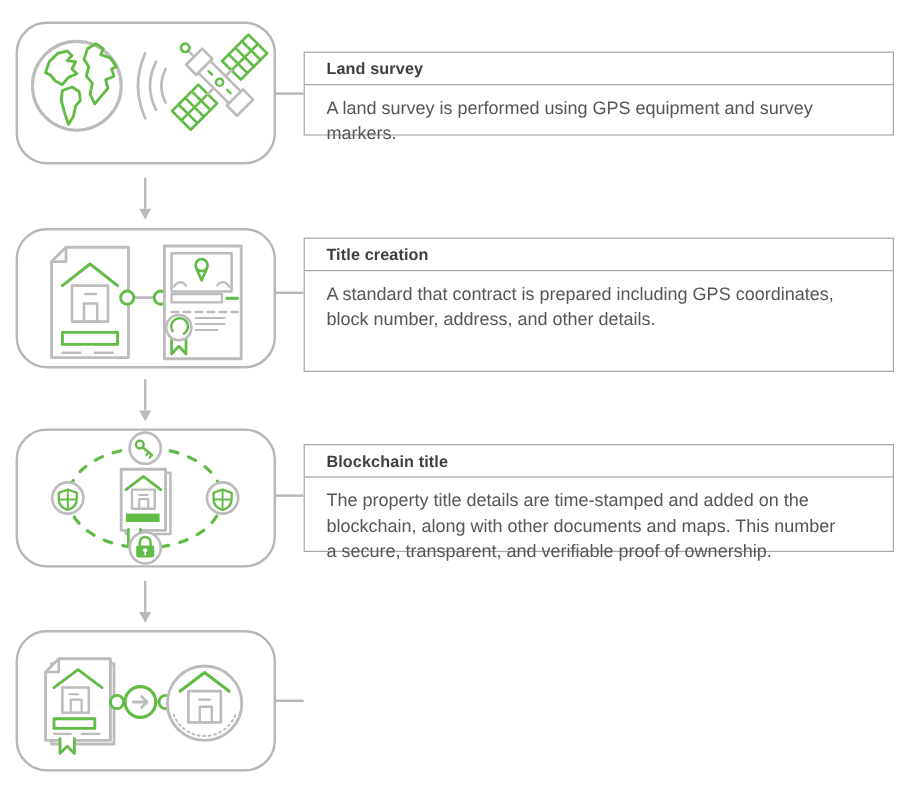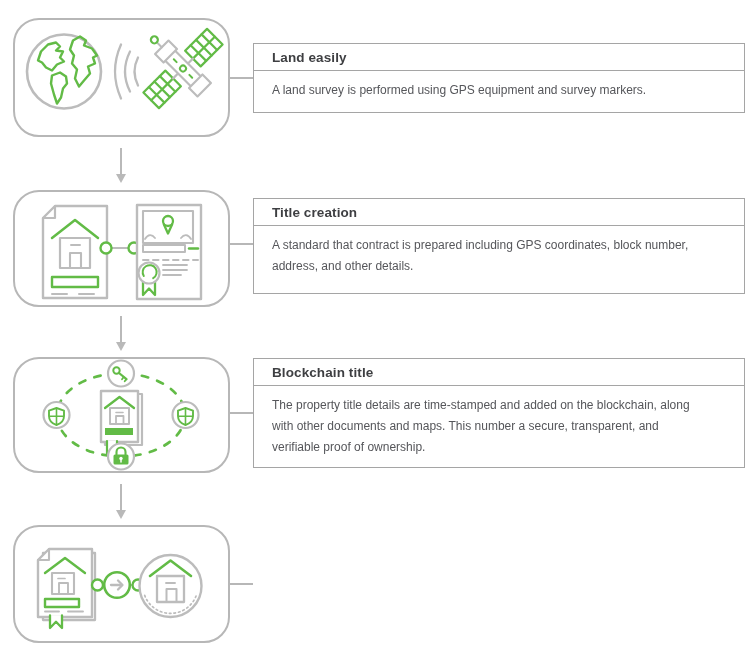--- a/index.html
+++ b/index.html
@@ -8,24 +8,24 @@
   }
   html,body{margin:0;padding:0;background:var(--bg);}
   .canvas{position:relative;width:752px;height:658px;background:var(--bg);overflow:hidden;
           font-family:"Liberation Sans","DejaVu Sans",sans-serif;}
   .icon-panel{position:absolute;left:13px;width:217px;border:2px solid var(--box-border);
               border-radius:26px;background:#fff;box-sizing:border-box;}
   .icon-panel svg{position:absolute;left:0;top:0;width:100%;height:100%;}
   .ip1{top:18px;height:119px}.ip2{top:190px;height:117px}.ip3{top:357px;height:116px}.ip4{top:525px;height:118px}
   .text-panel{position:absolute;left:253px;width:492px;background:#fff;
               border:1.5px solid var(--panel-border);box-sizing:border-box;}
-  .tp1{top:43px;height:70px}.tp2{top:198px;height:96px}.tp3{top:358px;height:110px}.tp4{top:540px;height:88px}
+  .tp1{top:43px;height:70px}.tp2{top:198px;height:112px}.tp3{top:370px;height:90px}.tp4{top:540px;height:88px}
   .panel-header{height:26px;border-bottom:1.5px solid var(--panel-border);display:flex;align-items:center;
                 padding-left:18px;font-size:13.5px;font-weight:bold;color:var(--text-heading);letter-spacing:.1px;}
-  .panel-body{padding:9px 38px 0 18px;font-size:12px;line-height:21px;color:var(--text-body);}
+  .panel-body{padding:9px 38px 0 18px;font-size:15px;line-height:21px;color:var(--text-body);}
   .h-connector{position:absolute;left:230px;width:23px;height:2px;background:var(--box-border);}
   .hc1{top:77px}.hc2{top:243px}.hc3{top:412px}.hc4{top:583px}
   .v-arrow{position:absolute;left:120px;width:2px;height:26px;background:var(--arrow-gray);}
   .v-arrow::after{content:"";position:absolute;left:-4.5px;top:100%;width:0;height:0;
                   border:5.5px solid transparent;border-bottom:none;border-top:9px solid var(--arrow-gray);}
   .ar1{top:148px}.ar2{top:316px}.ar3{top:484px}
   
   .k{stroke:var(--icon-gray);fill:none;stroke-linecap:round;stroke-linejoin:round;}
   .g{stroke:var(--green);fill:none;stroke-linecap:round;stroke-linejoin:round;}
   .kw{stroke:var(--icon-gray);fill:#fff;stroke-linecap:round;stroke-linejoin:round;}
@@ -60,21 +60,21 @@
         <rect class="kw" stroke-width="2.2" x="-9.5" y="18" width="19" height="12"></rect>
         <circle class="g" stroke-width="2" cx="0" cy="0" r="3"></circle>
         <path class="g" stroke-width="2" d="M0 -13 V-9 M0 9 V13"></path>
         <path class="k" stroke-width="2" d="M0 -30 V-36"></path>
         <circle class="gw" stroke-width="2.2" cx="0" cy="-40.5" r="3.5"></circle>
       </g>
     </svg>
   </div>
   <div class="h-connector hc1"></div>
   <div class="text-panel tp1">
-    <div class="panel-header">Land easily</div>
+    <div class="panel-header">Land survey</div>
     <div class="panel-body">A land survey is performed using GPS equipment and survey markers.</div>
   </div>
 
   <div class="v-arrow ar1"></div>
 
   <div class="icon-panel ip2">
     <svg viewBox="0 0 213 113">
 
       <path class="kw" stroke-width="2.4" d="M40 14 H92 V106 H28 V26 Z"></path>
       <path class="k" stroke-width="2.2" d="M40 14 V26 H28"></path>

